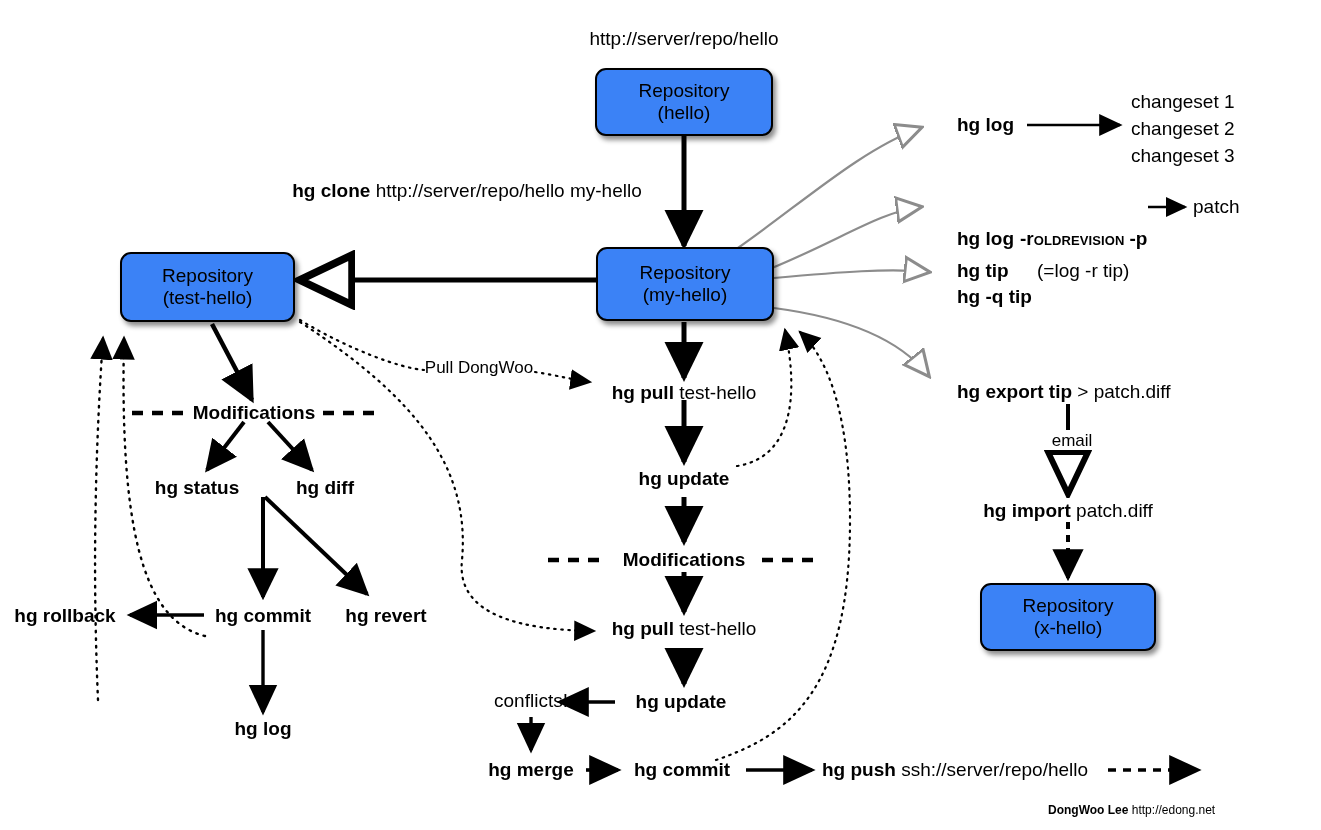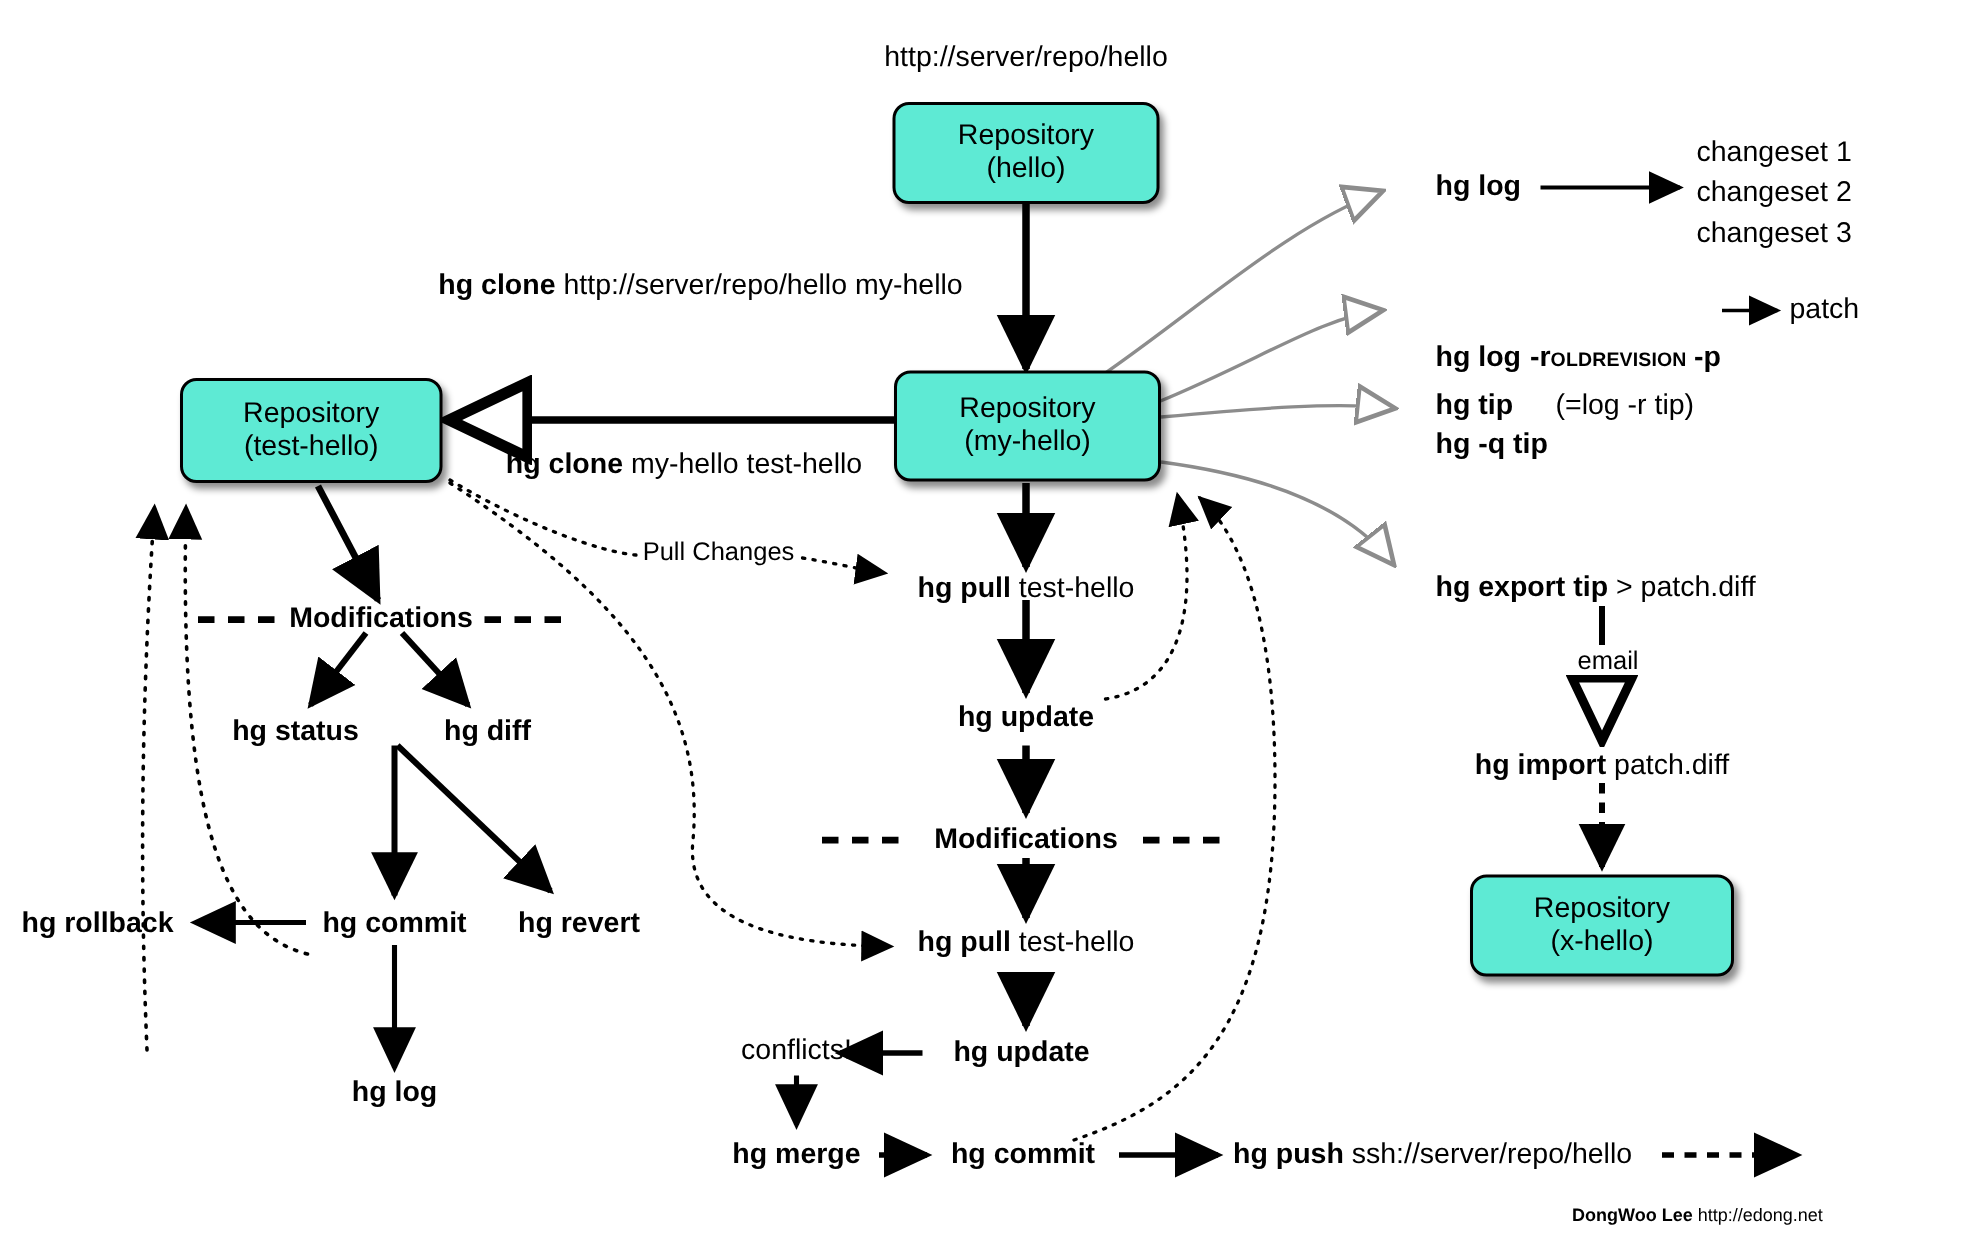--- a/index.html
+++ b/index.html
@@ -21,21 +21,21 @@
     position: absolute;
     left: 0;
     top: 0;
     width: 1321px;
     height: 830px;
     pointer-events: none;
   }
   .node {
     position: absolute;
     box-sizing: border-box;
-    background: #5eead4;
+    background: #3b82f6;
     border: 2.2px solid #000000;
     border-radius: 11px;
     box-shadow: 3px 4px 5px rgba(0,0,0,0.45);
     display: flex;
     flex-direction: column;
     align-items: center;
     justify-content: center;
     line-height: 1.16;
     font-size: 19px;
     z-index: 5;
@@ -169,27 +169,23 @@
 
   <div class="lbl center" style="left:684px; top:28px;">
     <span>http://server/repo/hello</span>
   </div>
 
   <div class="lbl center" style="left:467px; top:180px;">
     <span class="cmd">hg clone</span>
     <span class="arg">http://server/repo/hello my-hello</span>
   </div>
 
-  <div class="lbl center" style="left:456px; top:299px;">
-    <span class="cmd">hg clone</span>
-    <span class="arg">my-hello test-hello</span>
-  </div>
 
   <div class="lbl sm center" style="left:479px; top:358px;">
-    <span>Pull Changes</span>
+    <span>Pull DongWoo</span>
   </div>
 
   <div class="lbl b center modline" style="left:254px; top:402px;">
     <span>Modifications</span>
   </div>
 
   <div class="lbl b center" style="left:197px; top:477px;">
     <span>hg status</span>
   </div>
 

